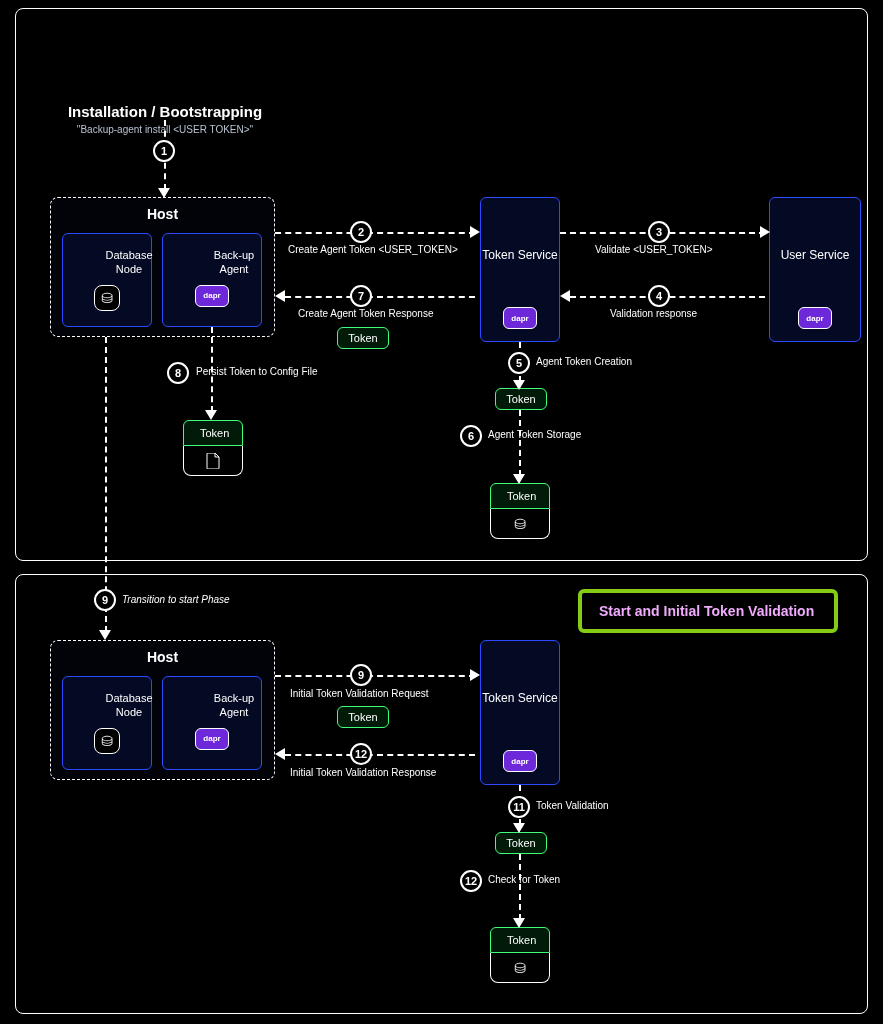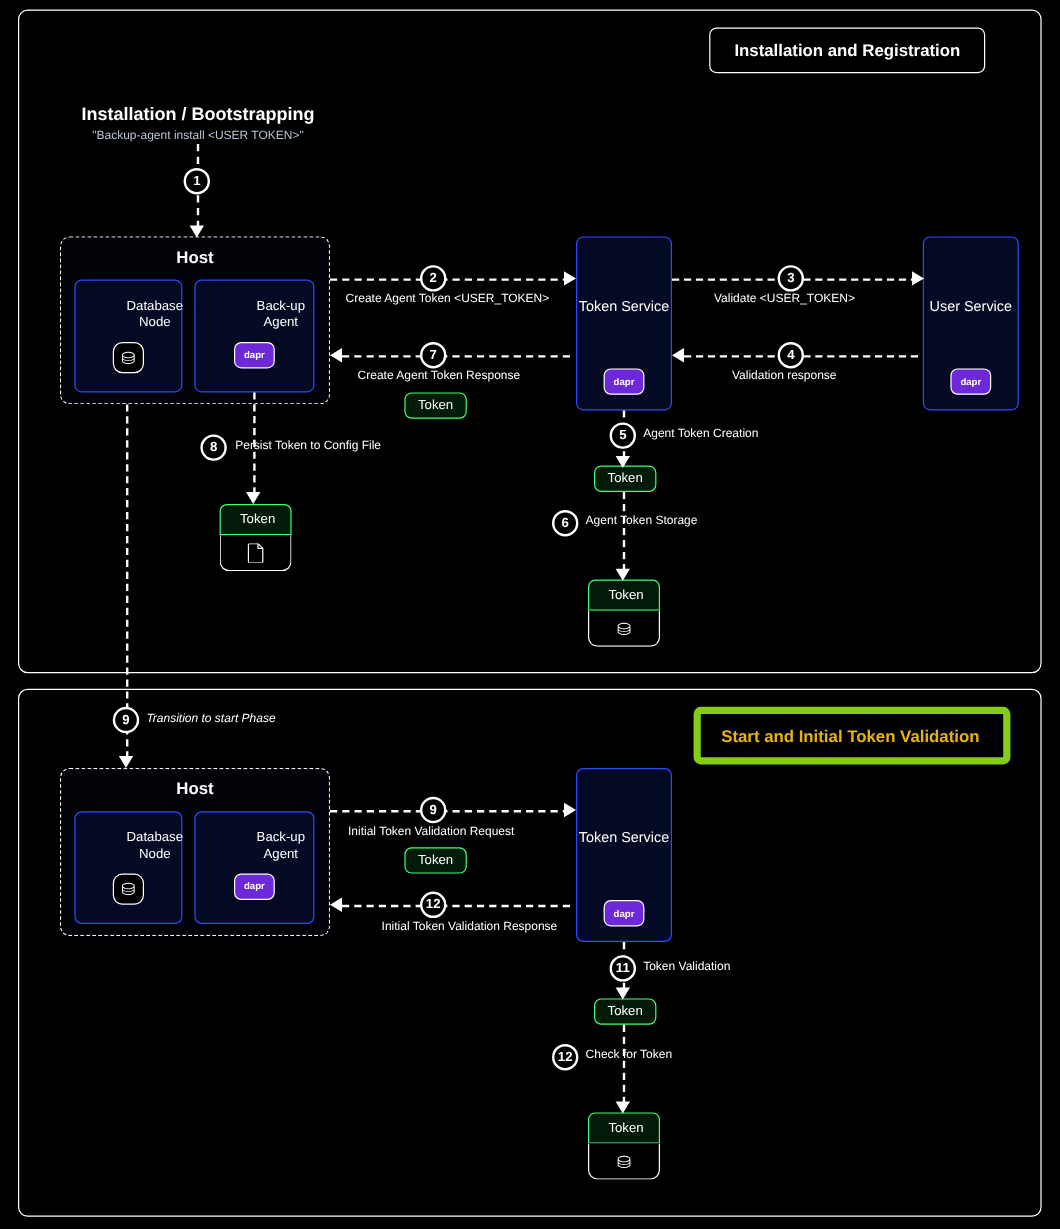--- a/index.html
+++ b/index.html
@@ -23,23 +23,23 @@
     background: #000;
   }
   .panel-title-box {
     position: absolute;
     border-radius: 6px;
     padding: 10px 20px;
     font-weight: 600;
     font-size: 14px;
   }
   .panel-title-white { border: 1px solid #fff; color: #fff; }
-  .panel-title-green { border: 6px solid #84cc16; color: #eab308; padding-left: 17px; }
-
-  .section-head { position: absolute; text-align: center; }
+  .panel-title-green { border: 4px solid #84cc16; color: #f0abfc; padding-left: 17px; }
+
+  .section-head { position: absolute; text-align: center; margin-top: 16px; }
   .section-head .t1 { font-weight: 700; font-size: 15px; color: #fff; }
   .section-head .t2 { font-size: 10px; color: #b8c2d0; margin-top: 4px; }
 
   .host-box {
     position: absolute;
     border: 1px dashed #fff;
     border-radius: 8px;
     background: rgba(10,20,60,0.15);
   }
   .host-box .label {
@@ -187,23 +187,20 @@
     background: #6d28d9;
   }
 </style>
 </head>
 <body>
 
 <div class="canvas">
 
   <div class="panel" style="left:15px; top:8px; width:853px; height:553px;"></div>
 
-  <div class="panel-title-box panel-title-white" style="left:591px; top:23px;">
-    <span>Installation and Registration</span>
-  </div>
 
   <div class="section-head" style="left:50px; top:87px; width:230px;">
     <div class="t1">Installation / Bootstrapping</div>
     <div class="t2">"Backup-agent install &lt;USER TOKEN&gt;"</div>
   </div>
 
   <div class="dashed-line-v" style="left:164px; top:120px; height:70px;"></div>
   <div class="arrow-d" style="left:158px; top:188px;"></div>
   <div class="step-badge" style="left:153px; top:140px;">
     <span>1</span>
@@ -232,21 +229,21 @@
   <div class="svc-box" style="left:480px; top:197px; width:80px; height:145px;">
     <div class="nm" style="top:50px;">Token
 Service</div>
     <div style="position:absolute; bottom:12px; left:0; right:0; display:flex; justify-content:center;">
       <div class="dapr-chip">
           <span>dapr</span>
         </div>
     </div>
   </div>
 
-  <div class="svc-box" style="left:769px; top:197px; width:80px; height:145px;">
+  <div class="svc-box" style="left:769px; top:197px; width:92px; height:145px;">
     <div class="nm" style="top:50px;">User
 Service</div>
     <div style="position:absolute; bottom:12px; left:0; right:0; display:flex; justify-content:center;">
       <div class="dapr-chip">
           <span>dapr</span>
         </div>
     </div>
   </div>
 
   <div class="dashed-line-h" style="left:275px; top:232px; width:200px;"></div>
@@ -363,21 +360,21 @@
     <span>9</span>
   </div>
   <div class="step-label" style="left:290px; top:688px;">Initial Token Validation Request</div>
   <div class="token-pill" style="left:337px; top:706px; width:52px; height:22px; line-height:20px;">Token</div>
 
   <div class="dashed-line-h" style="left:285px; top:754px; width:190px;"></div>
   <div class="arrow-l" style="left:275px; top:748px;"></div>
   <div class="step-badge" style="left:350px; top:743px;">
     <span>12</span>
   </div>
-  <div class="step-label" style="left:290px; top:767px;margin-left:28px;">Initial Token Validation Response</div>
+  <div class="step-label" style="left:290px; top:767px;">Initial Token Validation Response</div>
 
   <div class="dashed-line-v" style="left:519px; top:785px; height:40px;"></div>
   <div class="arrow-d" style="left:513px; top:823px;"></div>
   <div class="step-badge" style="left:508px; top:796px;">
     <span>11</span>
   </div>
   <div class="step-label" style="left:536px; top:800px;">Token Validation</div>
   <div class="token-pill" style="left:495px; top:832px; width:52px; height:22px; line-height:20px;">Token</div>
 
   <div class="dashed-line-v" style="left:519px; top:854px; height:66px;"></div>

